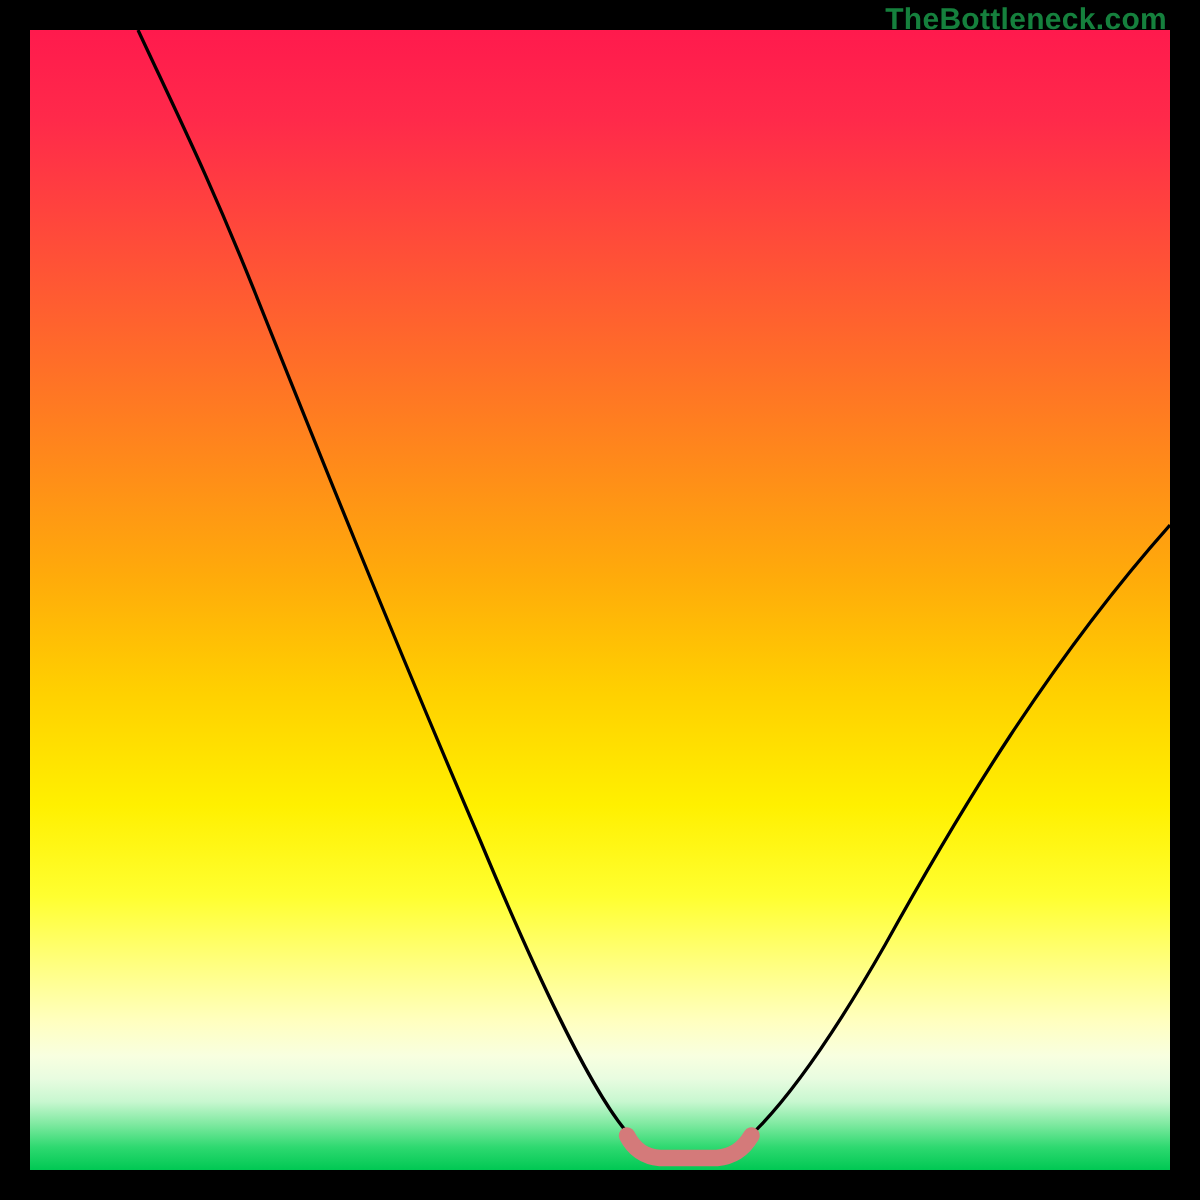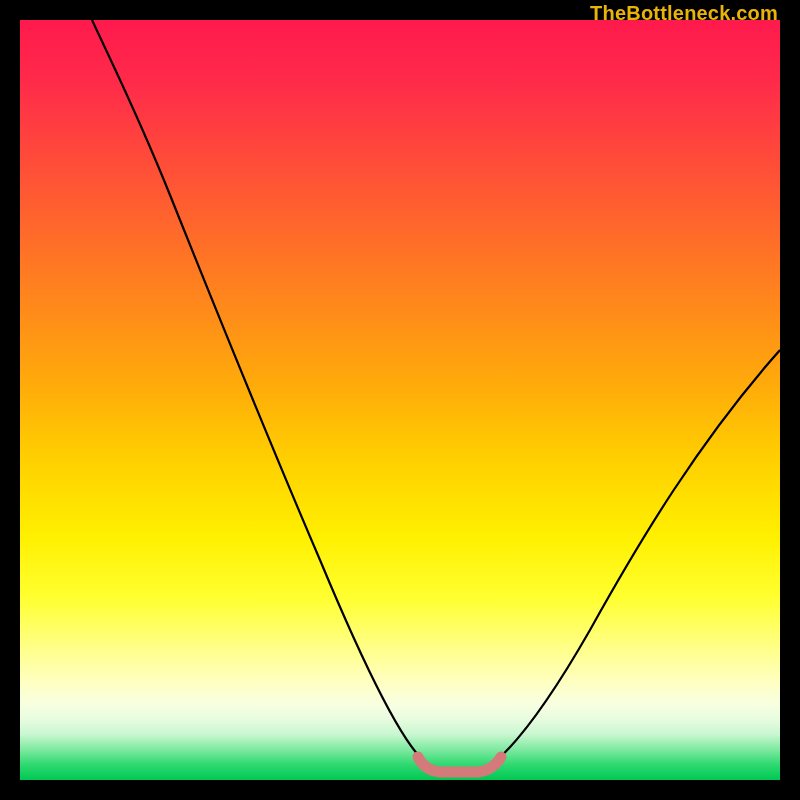--- a/index.html
+++ b/index.html
@@ -48,21 +48,21 @@
     width: 760px;
     height: 760px;
   }
   .watermark {
     position: absolute;
     top: 2px;
     right: 22px;
     font-family: Arial, Helvetica, sans-serif;
     font-size: 20px;
     font-weight: bold;
-    color: #eab308;
+    color: #15803d;
     letter-spacing: 0.2px;
     user-select: none;
   }
 </style>
 </head>
 <body>
 
 <div class="frame">
   <div class="plot-area">
     <svg class="curves" viewBox="0 0 760 760" preserveAspectRatio="none">

